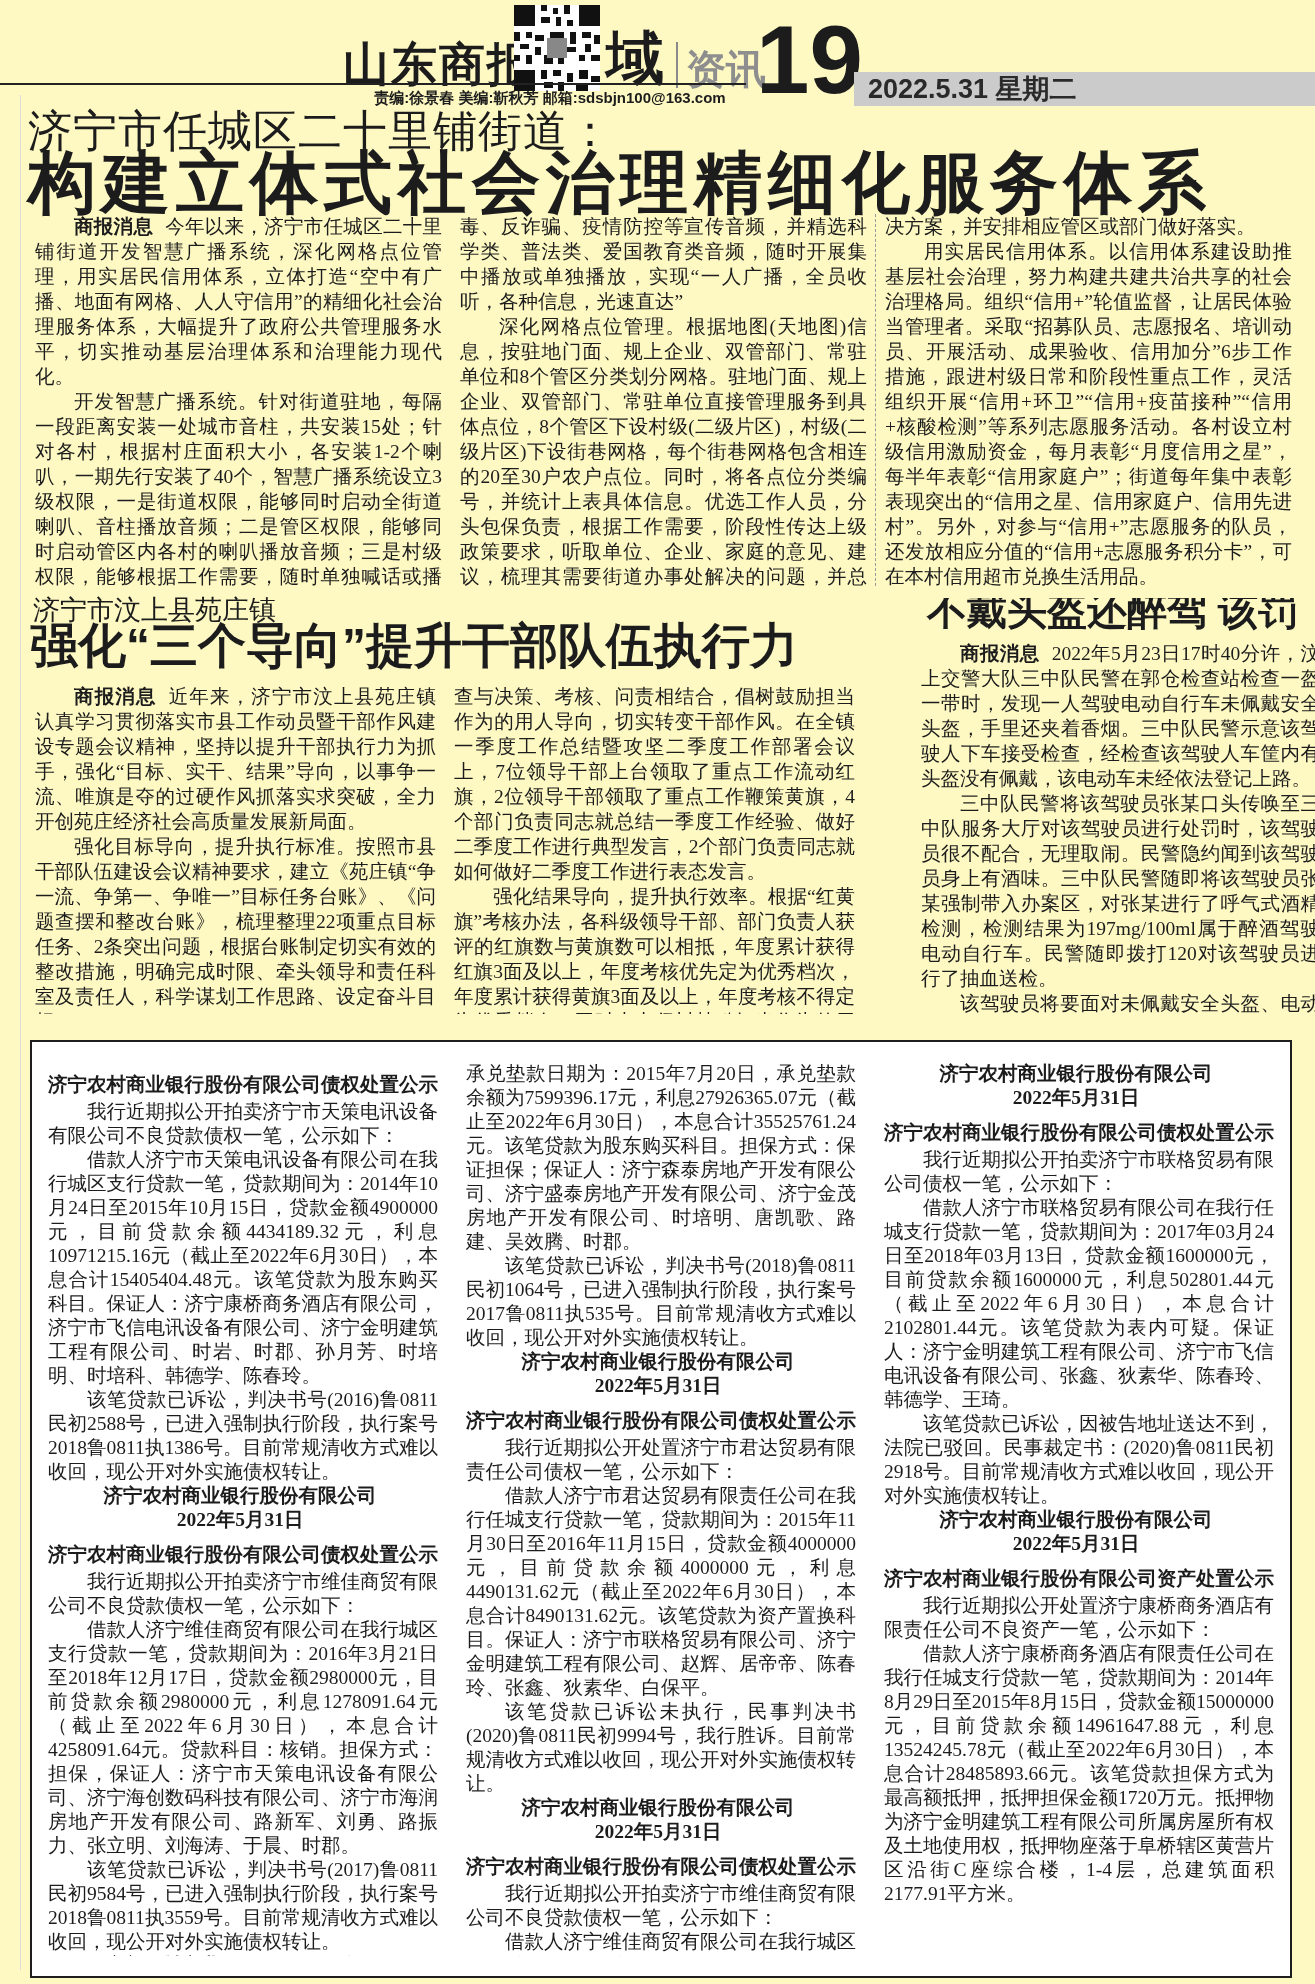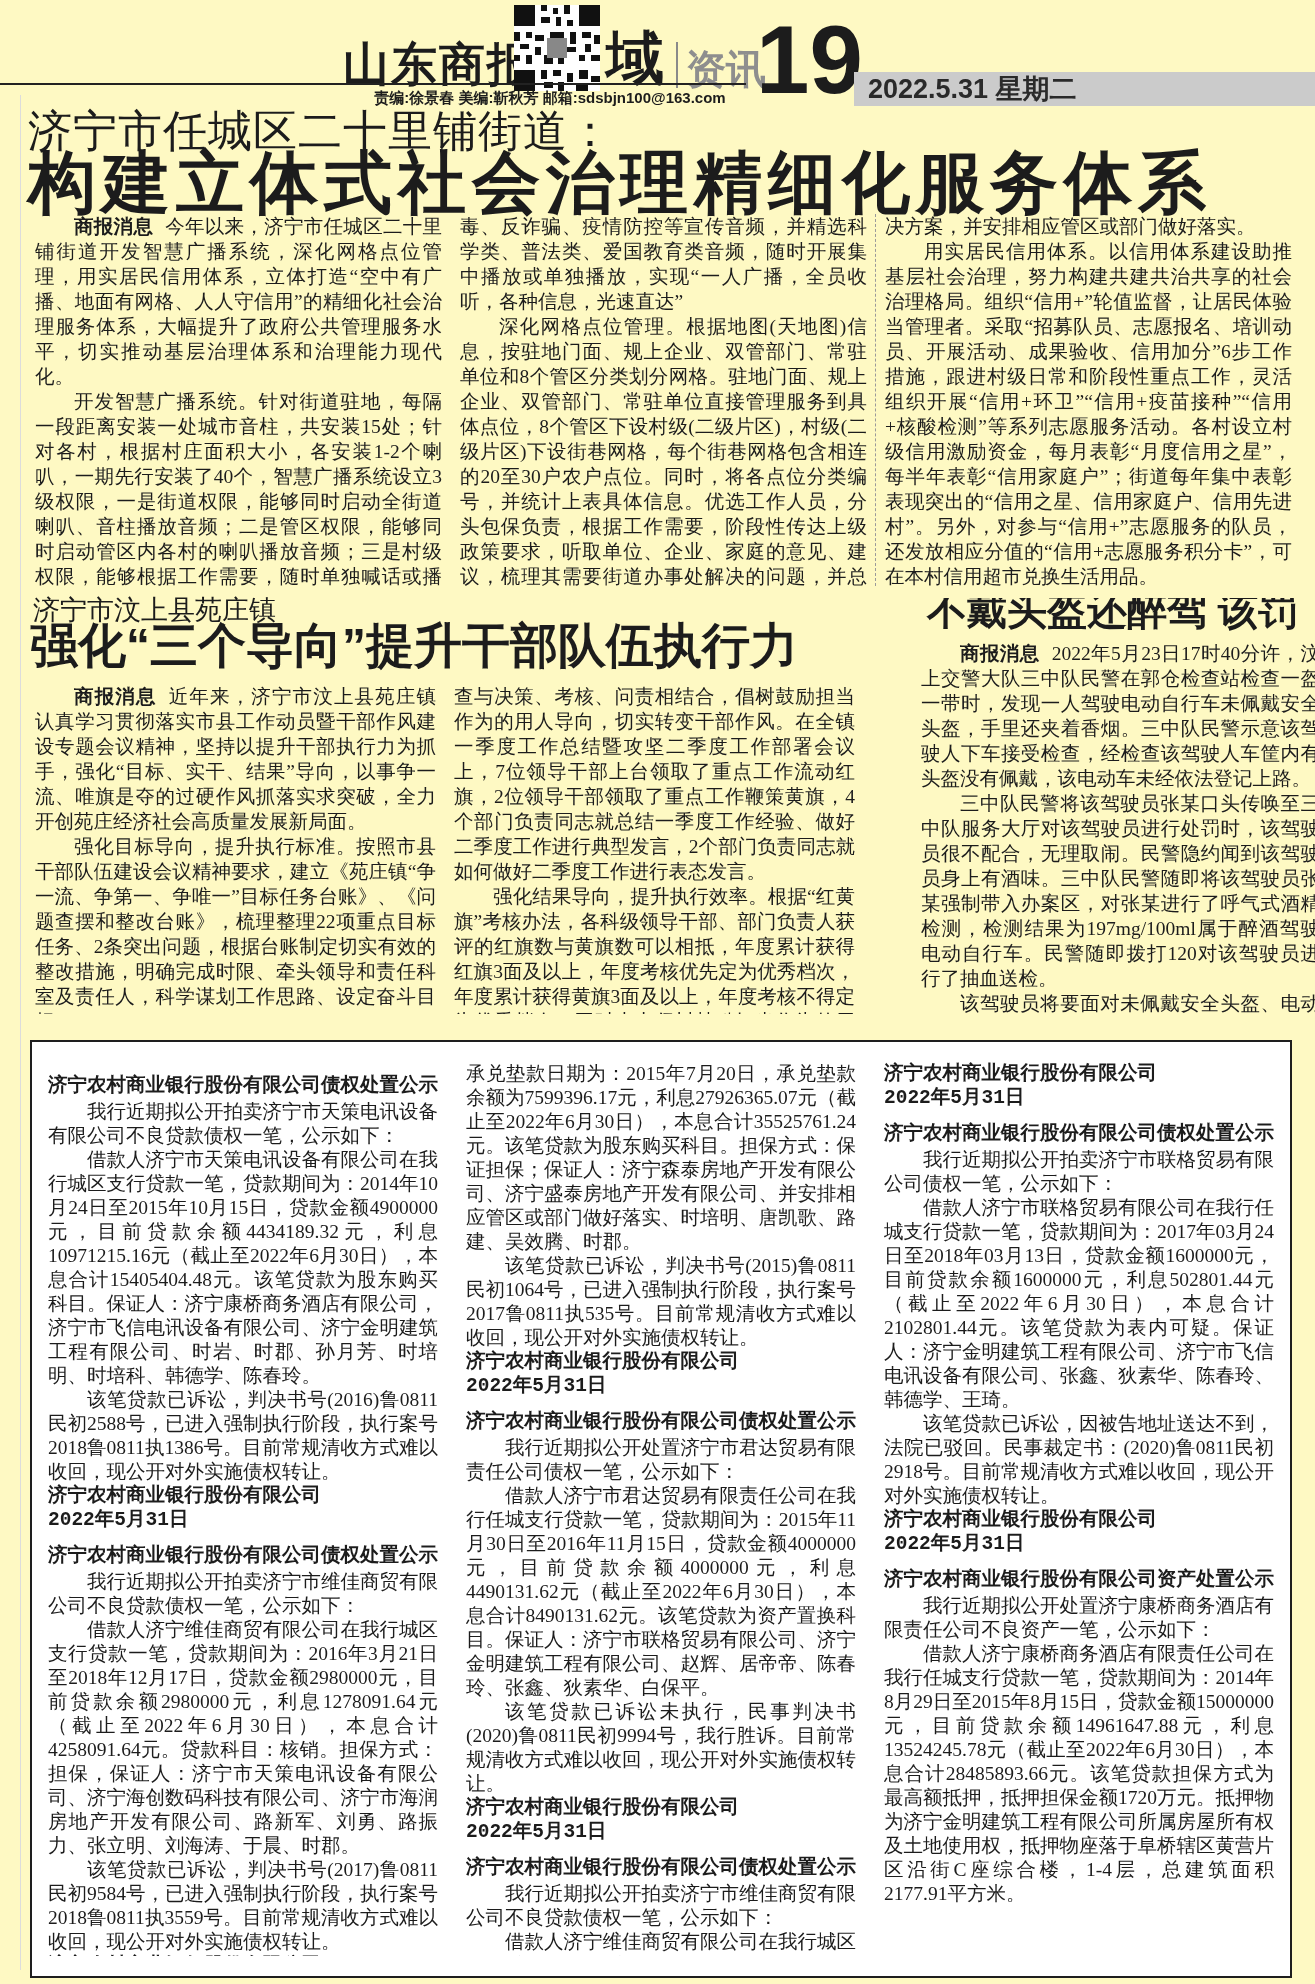--- a/index.html
+++ b/index.html
@@ -56,21 +56,21 @@
 
   
   .notices{left:30px;top:1040px;width:1262px;height:938px;border:2px solid #1e1e1e;
            box-sizing:border-box;padding:20px 16px;display:flex;gap:28px;background:#fff;}
   .ncol{flex:1;overflow:hidden;font-size:19.5px;line-height:24px;text-align:justify;}
   .notice{margin-bottom:10px;}
   .notice h3{font-family:"Liberation Sans",sans-serif;font-size:19.5px;font-weight:800;
              text-align:center;margin:10px 0 4px;white-space:nowrap;}
   .notice p{margin:0;text-indent:2em;}
   .notice p.cont{text-indent:0;}
-  .sign{text-align:left;font-family:Liberation Mono, monospace;font-weight:700;
+  .sign{text-align:center;font-family:Liberation Serif, serif;font-weight:700;
         padding-right:6px;}
 </style>
 </head>
 <body>
 
 <div class="page">
 
   <div class="abs page-edge"></div>
   <div class="abs brand">山东商报</div>
 
@@ -183,22 +183,22 @@
         <p>借款人济宁维佳商贸有限公司在我行城区支行贷款一笔，贷款期间为：2016年3月21日至2018年12月17日，贷款金额2980000元，目前贷款余额2980000元，利息1278091.64元（截止至2022年6月30日），本息合计4258091.64元。贷款科目：核销。担保方式：担保，保证人：济宁市天策电讯设备有限公司、济宁海创数码科技有限公司、济宁市海润房地产开发有限公司、路新军、刘勇、路振力、张立明、刘海涛、于晨、时郡。</p>
         <p>该笔贷款已诉讼，判决书号(2017)鲁0811民初9584号，已进入强制执行阶段，执行案号2018鲁0811执3559号。目前常规清收方式难以收回，现公开对外实施债权转让。</p>
         <div class="sign">济宁农村商业银行股份有限公司</div>
         <div class="sign">2022年5月31日</div>
       </div>
 
     </div>
 
     <div class="ncol">
       <div class="notice">
-        <p class="cont">承兑垫款日期为：2015年7月20日，承兑垫款余额为7599396.17元，利息27926365.07元（截止至2022年6月30日），本息合计35525761.24元。该笔贷款为股东购买科目。担保方式：保证担保；保证人：济宁森泰房地产开发有限公司、济宁盛泰房地产开发有限公司、并安排相应管区或部门做好落实、时培明、唐凯歌、路建、吴效腾、时郡。</p>
-        <p>该笔贷款已诉讼，判决书号(2015)鲁0811民初1064号，已进入强制执行阶段，执行案号2017鲁0811执535号。目前常规清收方式难以收回，现公开对外实施债权转让。</p>
+        <p class="cont">承兑垫款日期为：2015年7月20日，承兑垫款余额为7599396.17元，利息27926365.07元（截止至2022年6月30日），本息合计35525761.24元。该笔贷款为股东购买科目。担保方式：保证担保；保证人：济宁森泰房地产开发有限公司、济宁盛泰房地产开发有限公司、济宁金茂房地产开发有限公司、时培明、唐凯歌、路建、吴效腾、时郡。</p>
+        <p>该笔贷款已诉讼，判决书号(2018)鲁0811民初1064号，已进入强制执行阶段，执行案号2017鲁0811执535号。目前常规清收方式难以收回，现公开对外实施债权转让。</p>
         <div class="sign">济宁农村商业银行股份有限公司</div>
         <div class="sign">2022年5月31日</div>
       </div>
       <div class="notice">
         <h3>济宁农村商业银行股份有限公司债权处置公示</h3>
         <p>我行近期拟公开处置济宁市君达贸易有限责任公司债权一笔，公示如下：</p>
         <p>借款人济宁市君达贸易有限责任公司在我行任城支行贷款一笔，贷款期间为：2015年11月30日至2016年11月15日，贷款金额4000000元，目前贷款余额4000000元，利息4490131.62元（截止至2022年6月30日），本息合计8490131.62元。该笔贷款为资产置换科目。保证人：济宁市联格贸易有限公司、济宁金明建筑工程有限公司、赵辉、居帝帝、陈春玲、张鑫、狄素华、白保平。</p>
         <p>该笔贷款已诉讼未执行，民事判决书(2020)鲁0811民初9994号，我行胜诉。目前常规清收方式难以收回，现公开对外实施债权转让。</p>
         <div class="sign">济宁农村商业银行股份有限公司</div>
         <div class="sign">2022年5月31日</div>

